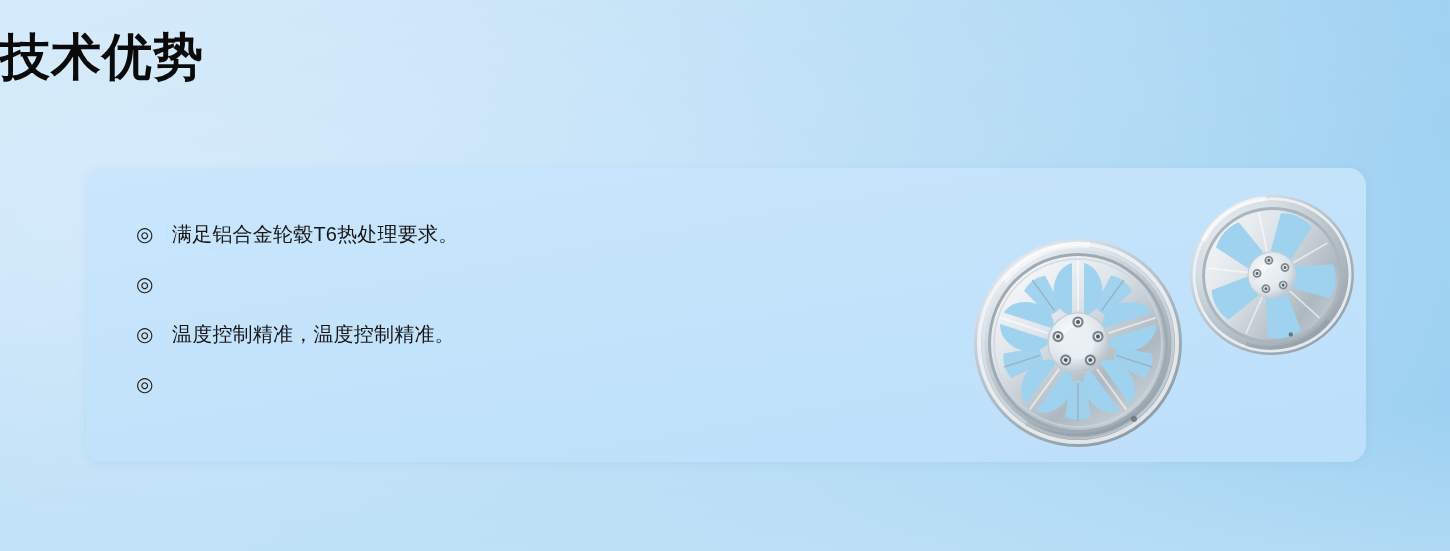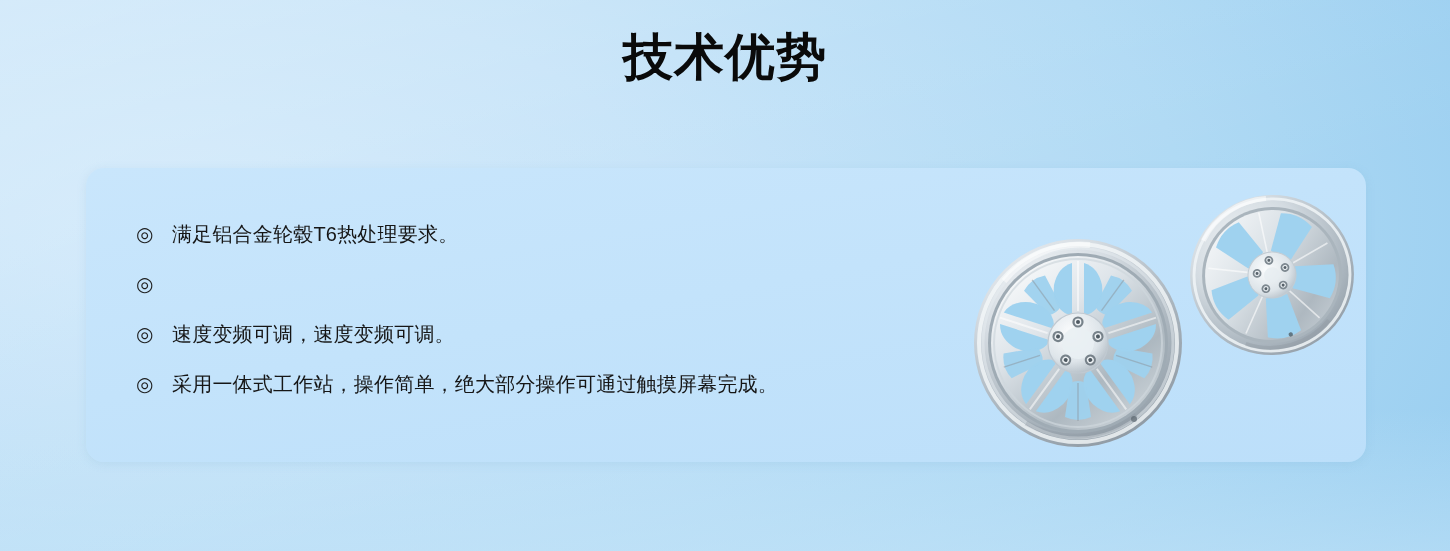--- a/index.html
+++ b/index.html
@@ -35,21 +35,21 @@
       linear-gradient(0deg, rgba(196,228,248,0.55) 0%, rgba(196,228,248,0.0) 26%);
     pointer-events: none;
   }
 
   
   #title {
     position: absolute;
     left: 0;
     top: 28px;
     width: 1450px;
-    text-align: center;
+    text-align: left;
     font-size: 50px;
     line-height: 58px;
     font-weight: bold;
     color: #0a0a0a;
     letter-spacing: 1px;
     white-space: nowrap;
   }
 
   
   #card {
@@ -121,26 +121,25 @@
       <span class="feature-marker">◎</span>
       <span class="feature-text">满足铝合金轮毂T6热处理要求。</span>
     </div>
 
     <div class="feature-row">
       <span class="feature-marker">◎</span>
     </div>
 
     <div class="feature-row">
       <span class="feature-marker">◎</span>
-      <span class="feature-text">速度变频可调，速度变频可调。</span>
+      <span class="feature-text">温度控制精准，温度控制精准。</span>
     </div>
 
     <div class="feature-row">
       <span class="feature-marker">◎</span>
-      <span class="feature-text">采用一体式工作站，操作简单，绝大部分操作可通过触摸屏幕完成。</span>
     </div>
 
   </div>
 
   <div id="wheel-group">
 
     <svg class="wheel" style="left:247px; top:25px;" width="170" height="170" viewBox="0 0 170 170">
       <defs>
         <radialGradient id="rimShadeB" cx="38%" cy="30%" r="78%">
           <stop offset="0%" stop-color="#f3f6f8"></stop>

